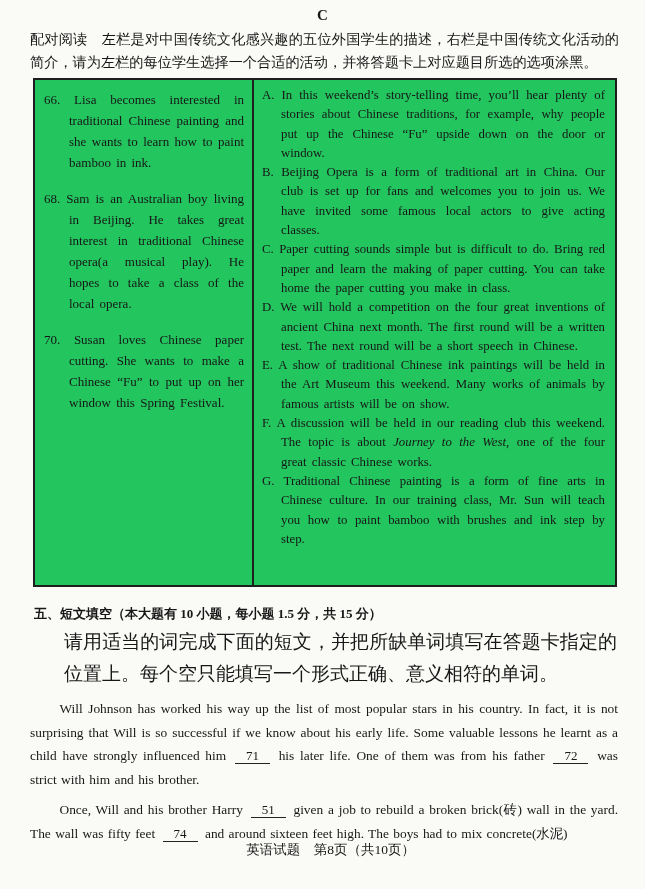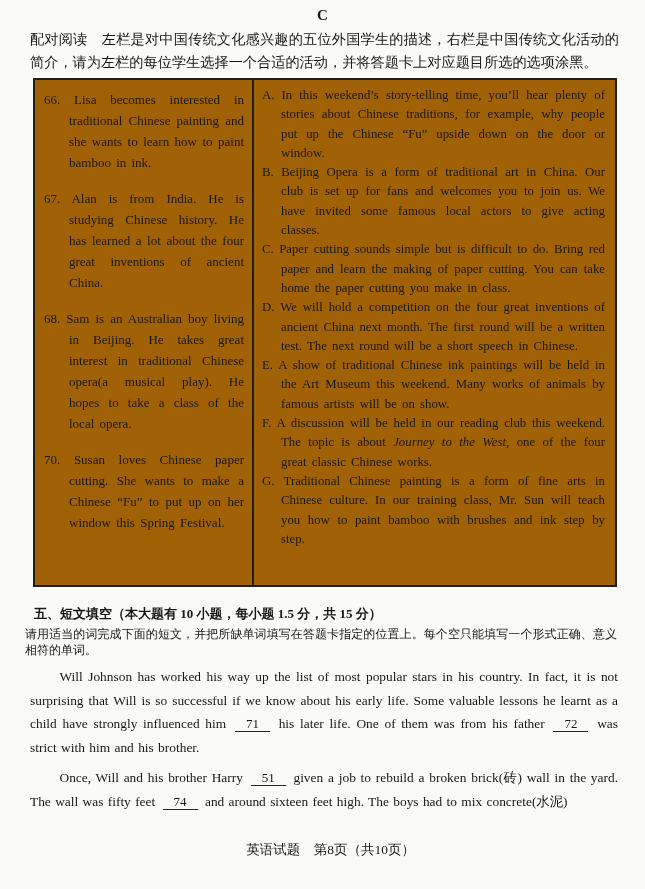--- a/index.html
+++ b/index.html
@@ -25,21 +25,21 @@
     line-height:23px;
     text-align:justify;
   }
   .match-table {
     position:absolute;
     left:33px; top:78px;
     width:584px; height:509px;
     box-sizing:border-box;
     border:2px solid #1e1e1e;
     display:flex;
-    background:#a16207;
+    background:#22c55e;
   }
   .col-students {
     width:219px;
     box-sizing:border-box;
     border-right:2px solid #1e1e1e;
     padding:9px 8px 0 9px;
   }
   .col-options {
     flex:1;
     padding:6px 10px 0 8px;
@@ -63,23 +63,23 @@
     text-align:justify;
     word-spacing:2px;
   }
   .sec5-head {
     margin:16px 0 0 34px;
     font-size:13px;
     font-weight:bold;
     font-family:Liberation Serif, serif;
   }
   .sec5-instr {
-    margin:3px 28px 0 25px;
-    font-size:12px;
-    line-height:16px;
+    margin:3px 28px 0 64px;
+    font-size:19px;
+    line-height:32px;
     text-align:justify;
   }
   .para {
     margin:7px 27px 0 30px;
     font-size:13.4px;
     line-height:23.5px;
     text-align:justify;
     text-indent:2.2em;
     word-spacing:1px;
   }
@@ -107,21 +107,20 @@
   <div class="c-head">C</div>
 
   <p class="intro">
     <span>配对阅读　左栏是对中国传统文化感兴趣的五位外国学生的描述，右栏是中国传统文化活动的简介，请为左栏的每位学生选择一个合适的活动，并将答题卡上对应题目所选的选项涂黑。</span>
   </p>
 
   <div class="match-table">
 
     <div class="col-students">
       <p class="stu"><span>66.</span> <span>Lisa becomes interested in traditional Chinese painting and she wants to learn how to paint bamboo in ink.</span></p>
-      <p class="stu"><span>67.</span> <span>Alan is from India. He is studying Chinese history. He has learned a lot about the four great inventions of ancient China.</span></p>
       <p class="stu"><span>68.</span> <span>Sam is an Australian boy living in Beijing. He takes great interest in traditional Chinese opera(a musical play). He hopes to take a class of the local opera.</span></p>
       <p class="stu"><span>70.</span> <span>Susan loves Chinese paper cutting. She wants to make a Chinese “Fu” to put up on her window this Spring Festival.</span></p>
     </div>
 
     <div class="col-options">
       <p class="opt"><span>A.</span> <span>In this weekend’s story-telling time, you’ll hear plenty of stories about Chinese traditions, for example, why people put up the Chinese “Fu” upside down on the door or window.</span></p>
       <p class="opt"><span>B.</span> <span>Beijing Opera is a form of traditional art in China. Our club is set up for fans and welcomes you to join us. We have invited some famous local actors to give acting classes.</span></p>
       <p class="opt"><span>C.</span> <span>Paper cutting sounds simple but is difficult to do. Bring red paper and learn the making of paper cutting. You can take home the paper cutting you make in class.</span></p>
       <p class="opt"><span>D.</span> <span>We will hold a competition on the four great inventions of ancient China next month. The first round will be a written test. The next round will be a short speech in Chinese.</span></p>
       <p class="opt"><span>E.</span> <span>A show of traditional Chinese ink paintings will be held in the Art Museum this weekend. Many works of animals by famous artists will be on show.</span></p>

